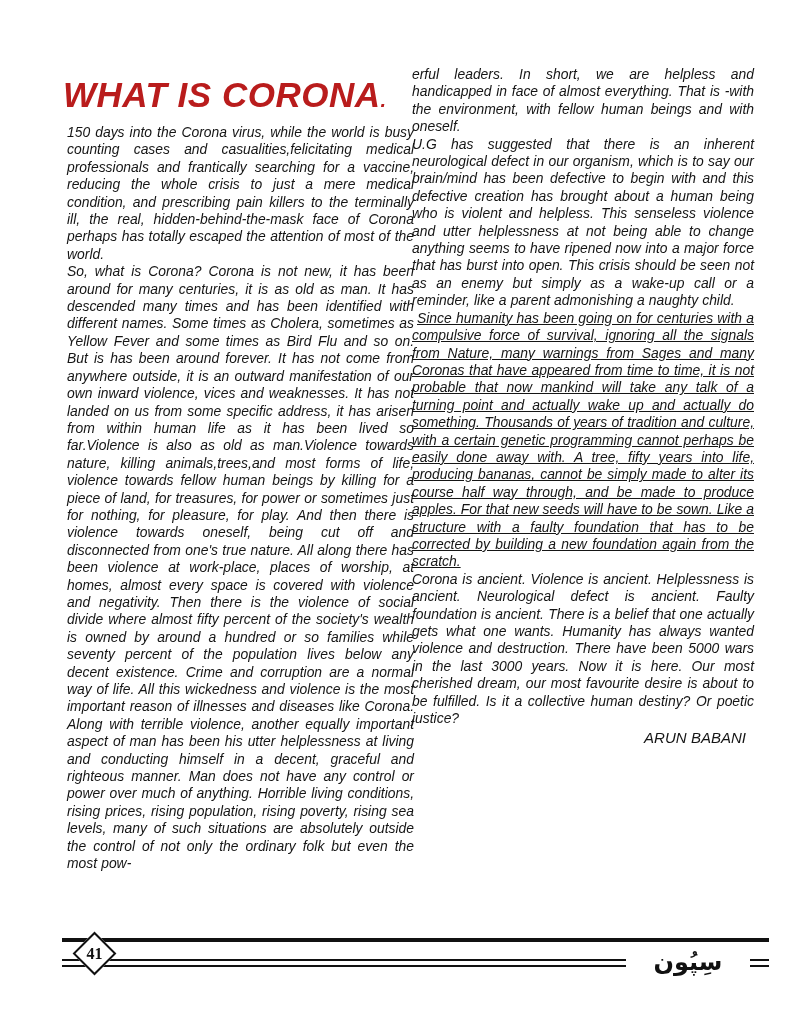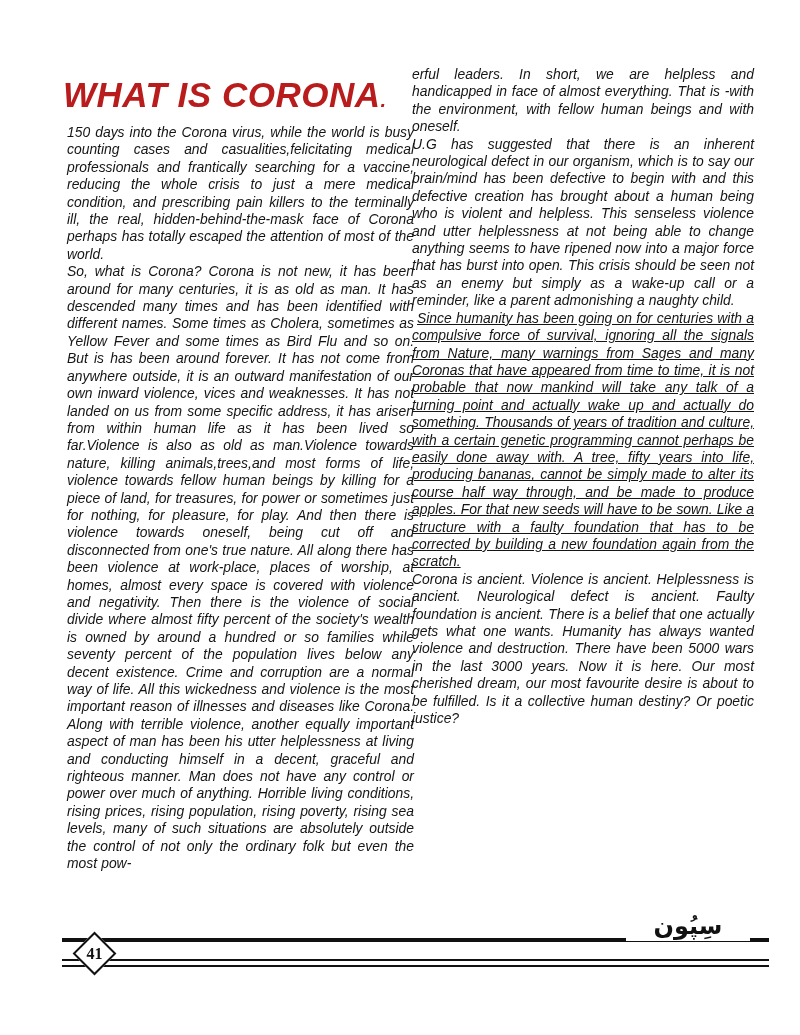--- a/index.html
+++ b/index.html
@@ -71,21 +71,21 @@
   }
   .diamond .num {
     transform: rotate(-45deg);
     font-family: "Liberation Serif", serif;
     font-weight: bold;
     font-size: 16px;
     color: #111111;
   }
   .masthead {
     position: absolute;
-    left: 626px; top: 913px;
+    left: 626px; top: 949px;
     width: 124px; height: 28px;
     background: #ffffff;
     z-index: 2;
     display: flex; align-items: flex-start; justify-content: center;
     direction: rtl;
     font-family: "DejaVu Sans", sans-serif;
     font-weight: bold;
     font-size: 24px;
     line-height: 26px;
     color: #111111;
@@ -101,20 +101,21 @@
   <div class="col col-left">
     <p>150 days into the Corona virus, while the world is busy counting cases and casualities,felicitating medical professionals and frantically searching for a vaccine, reducing the whole crisis to just a mere medical condition, and prescribing pain killers to the terminally ill, the real, hidden-behind-the-mask face of Corona perhaps has totally escaped the attention of most of the world.</p>
     <p>So, what is Corona? Corona is not new, it has been around for many centuries, it is as old as man. It has descended many times and has been identified with different names. Some times as Cholera, sometimes as Yellow Fever and some times as Bird Flu and so on. But is has been around forever. It has not come from anywhere outside, it is an outward manifestation of our own inward violence, vices and weaknesses. It has not landed on us from some specific address, it has arisen from within human life as it has been lived so far.Violence is also as old as man.Violence towards nature, killing animals,trees,and most forms of life; violence towards fellow human beings by killing for a piece of land, for treasures, for power or sometimes just for nothing, for pleasure, for play. And then there is violence towards oneself, being cut off and disconnected from one's true nature. All along there has been violence at work-place, places of worship, at homes, almost every space is covered with violence and negativity. Then there is the violence of social divide where almost fifty percent of the society's wealth is owned by around a hundred or so families while seventy percent of the population lives below any decent existence. Crime and corruption are a normal way of life. All this wickedness and violence is the most important reason of illnesses and diseases like Corona. Along with terrible violence, another equally important aspect of man has been his utter helplessness at living and conducting himself in a decent, graceful and righteous manner. Man does not have any control or power over much of anything. Horrible living conditions, rising prices, rising population, rising poverty, rising sea levels, many of such situations are absolutely outside the control of not only the ordinary folk but even the most pow-</p>
   </div>
 
   <div class="col col-right">
     <p>erful leaders. In short, we are helpless and handicapped in face of almost everything. That is -with the environment, with fellow human beings and with oneself.</p>
     <p>U.G has suggested that there is an inherent neurological defect in our organism, which is to say our brain/mind has been defective to begin with and this defective creation has brought about a human being who is violent and helpless. This senseless violence and utter helplessness at not being able to change anything seems to have ripened now into a major force that has burst into open. This crisis should be seen not as an enemy but simply as a wake-up call or a reminder, like a parent admonishing a naughty child.</p>
     <p>Since humanity has been going on for centuries with a compulsive force of survival, ignoring all the signals from Nature, many warnings from Sages and many Coronas that have appeared from time to time, it is not probable that now mankind will take any talk of a turning point and actually wake up and actually do something. Thousands of years of tradition and culture, with a certain genetic programming cannot perhaps be easily done away with. A tree, fifty years into life, producing bananas, cannot be simply made to alter its course half way through, and be made to produce apples. For that new seeds will have to be sown. Like a structure with a faulty foundation that has to be corrected by building a new foundation again from the scratch.</p>
     <p>Corona is ancient. Violence is ancient. Helplessness is ancient. Neurological defect is ancient. Faulty foundation is ancient. There is a belief that one actually gets what one wants. Humanity has always wanted violence and destruction. There have been 5000 wars in the last 3000 years. Now it is here. Our most cherished dream, our most favourite desire is about to be fulfilled. Is it a collective human destiny? Or poetic justice?</p>
+    <div class="byline">ARUN BABANI</div>
   </div>
 
   <div class="rule rule-thick"></div>
   <div class="rule rule-thin1"></div>
   <div class="rule rule-thin2"></div>
 
   <div class="diamond">
     <span class="num">41</span>
   </div>
 

